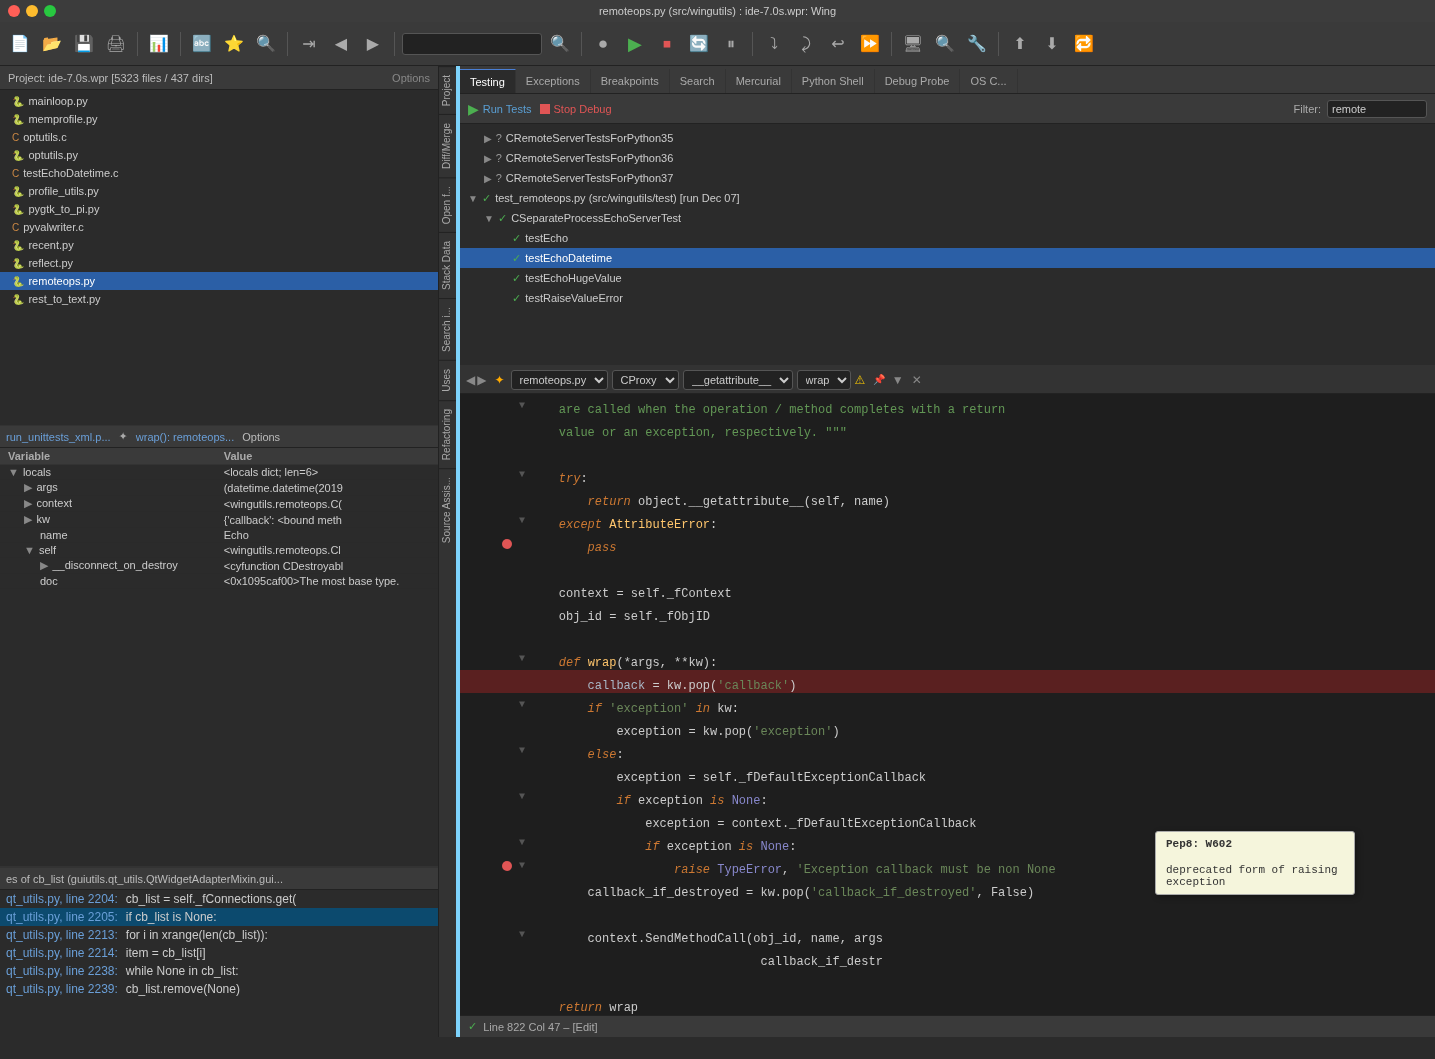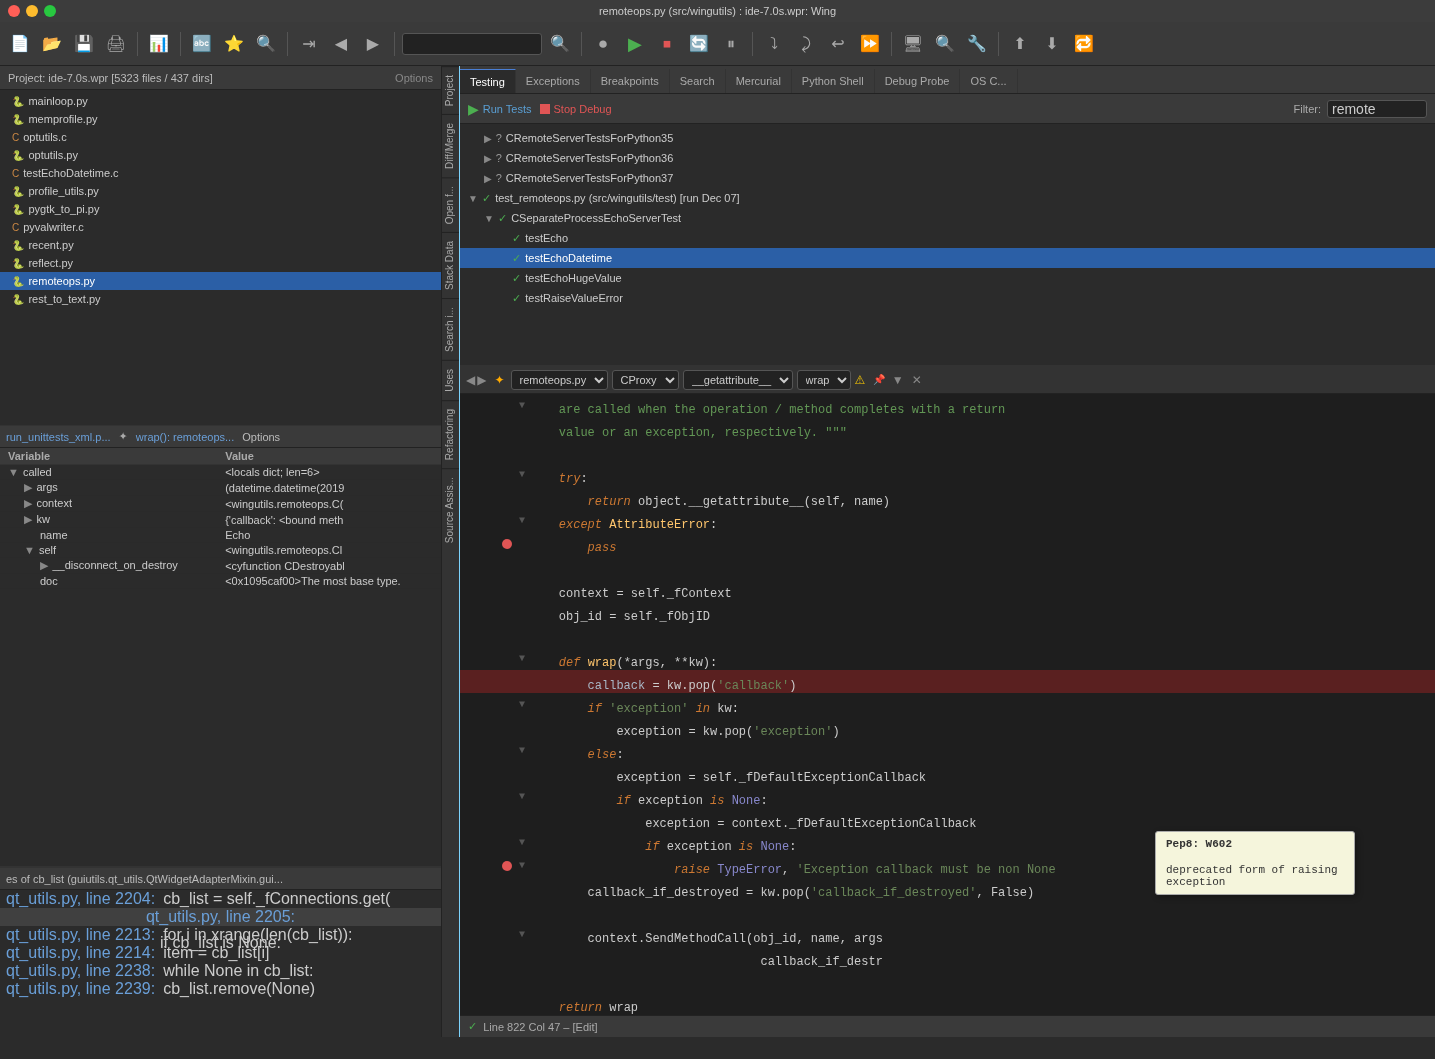--- a/index.html
+++ b/index.html
@@ -63,21 +63,21 @@
     
     .main-layout {
       display: flex;
       height: calc(1059px - 22px - 44px - 22px);
     }
     
     .left-panel {
       width: 460px;
       display: flex;
       flex-direction: column;
-      border-right: 1px solid #7dd3fc;
+      border-right: 4px solid #7dd3fc;
     }
     
     .project-panel {
       flex: 0 0 360px;
       background: #2b2b2b;
       border-bottom: 1px solid #333;
       display: flex;
       flex-direction: column;
     }
     .panel-header {
@@ -187,33 +187,33 @@
       align-items: center;
       padding: 0 6px;
       font-size: 11px;
       color: #bbb;
       border-bottom: 1px solid #222;
       flex-shrink: 0;
     }
     .uses-list {
       flex: 1;
       overflow: auto;
-      font-size: 16px;
+      font-size: 12px;
     }
     .uses-item {
       display: flex;
       align-items: center;
       height: 18px;
       padding: 0 6px;
       color: #ccc;
       gap: 8px;
       cursor: pointer;
       white-space: nowrap;
     }
-    .uses-item.selected { background: #404040; flex-direction: column; }
+    .uses-item.selected { background: #0c4a6e; }
     .uses-item .filename { color: #6a9fd8; }
     
     .right-panel {
       flex: 1;
       display: flex;
       flex-direction: column;
       background: #2b2b2b;
     }
     
     .testing-panel {
@@ -241,21 +241,21 @@
       color: #e05555; cursor: pointer; font-size: 11px;
     }
     .filter-area {
       display: flex; align-items: center; gap: 6px;
       margin-left: auto; font-size: 11px; color: #aaa;
     }
     .filter-input {
       width: 100px; height: 18px;
       background: #222; border: 1px solid #555;
       color: #ccc; padding: 0 4px;
-      border-radius: 3px; font-size: 14px;
+      border-radius: 3px; font-size: 11px;
     }
     .test-tree {
       flex: 1; overflow: auto;
       padding: 4px 0;
       font-size: 11px;
     }
     .test-item {
       display: flex;
       align-items: center;
       height: 20px;
@@ -555,21 +555,21 @@
           <div class="var-table">
             <table>
               <thead>
                 <tr>
                   <th>Variable</th>
                   <th>Value</th>
                 </tr>
               </thead>
               <tbody>
                 <tr class="list-item">
-                  <td><span class="var-expand">▼</span><span>called</span></td>
+                  <td><span class="var-expand">▼</span><span>locals</span></td>
                   <td>&lt;locals dict; len=6&gt;</td>
                 </tr>
                 <tr class="list-item">
                   <td style="padding-left:24px"><span class="var-expand">▶</span><span>args</span></td>
                   <td>(datetime.datetime(2019</td>
                 </tr>
                 <tr class="list-item">
                   <td style="padding-left:24px"><span class="var-expand">▶</span><span>context</span></td>
                   <td>&lt;wingutils.remoteops.C(</td>
                 </tr>

